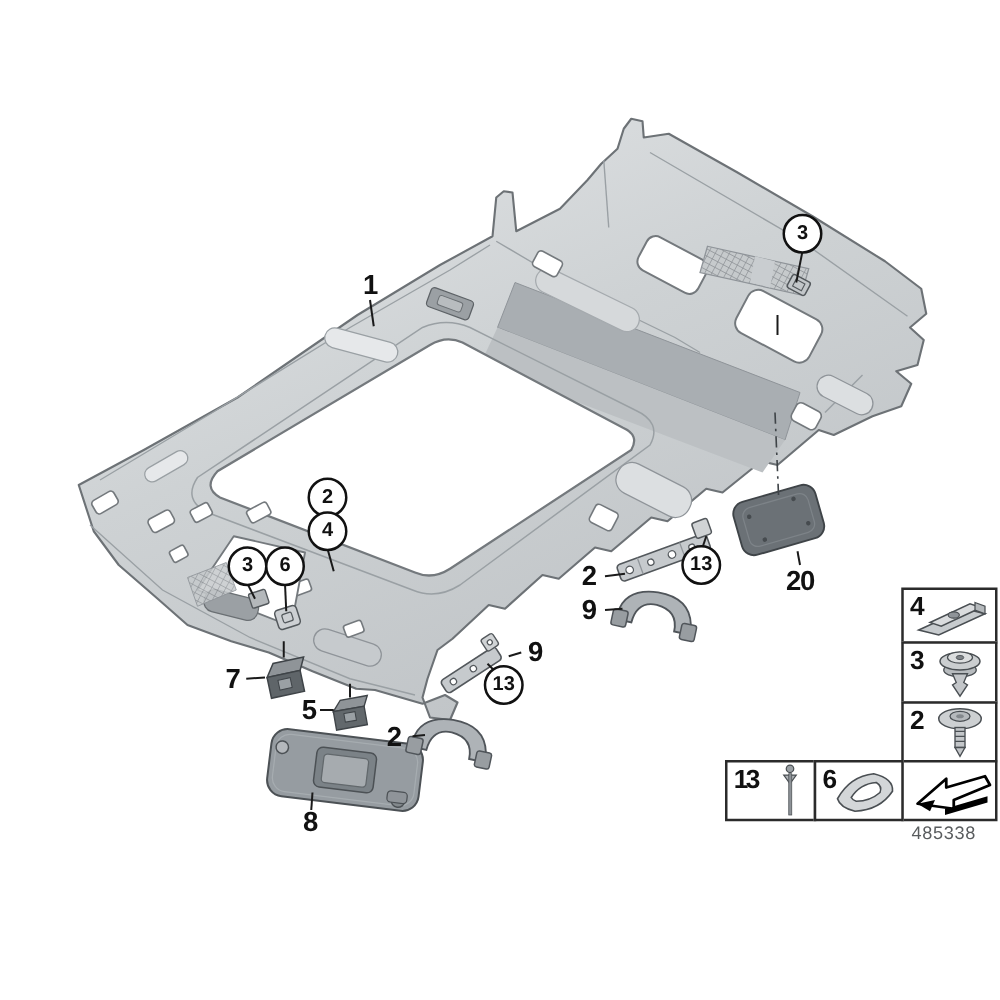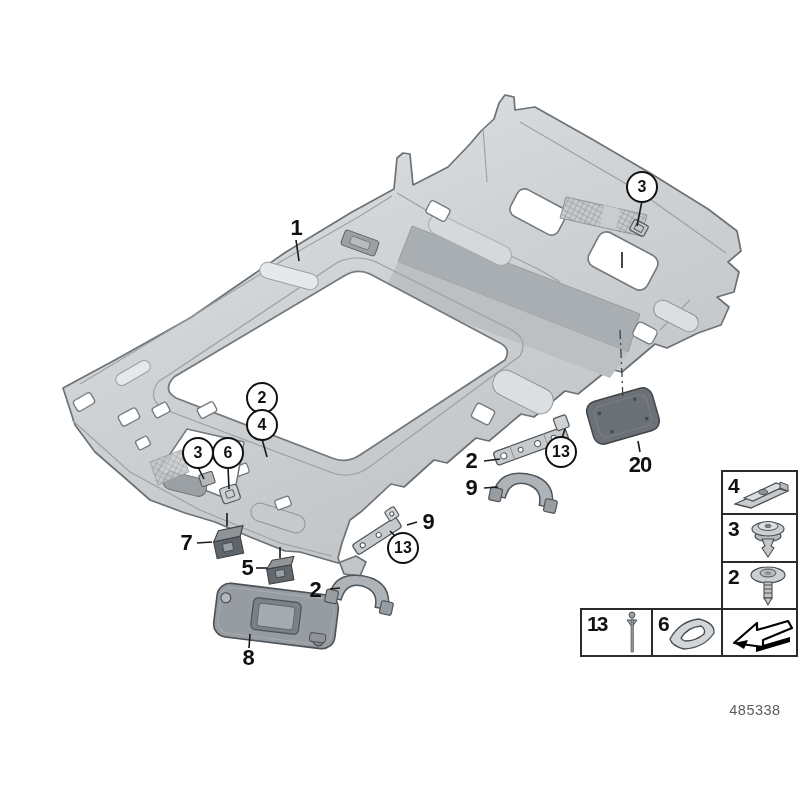--- a/index.html
+++ b/index.html
@@ -10,21 +10,21 @@
   .co{position:absolute;transform:translate(-50%,-50%);font-weight:bold;font-size:22px;
       color:#111;letter-spacing:-1px;line-height:1;cursor:pointer;}
   .co.circ{width:28px;height:28px;border:2px solid #111;border-radius:50%;background:#fff;
       display:flex;align-items:center;justify-content:center;font-size:16px;letter-spacing:0;}
   
   .lgbox{position:absolute;border:2px solid #2b2b2b;box-sizing:border-box;background:#fff;}
   .lgnum{position:absolute;left:5px;top:2px;font-weight:bold;font-size:21px;color:#111;letter-spacing:-1px;}
   .lgnum.two{letter-spacing:-2px;}
   .lgicon{position:absolute;right:2px;bottom:1px;}
   #pn{position:absolute;left:712px;top:659px;width:86px;text-align:center;
-      font-size:14.5px;color:#595c5e;letter-spacing:.5px;margin-top:43px;}
+      font-size:14.5px;color:#595c5e;letter-spacing:.5px;}
 </style>
 </head>
 <body>
 
 <div id="stage">
 
 <svg id="art" width="800" height="800" viewBox="0 0 800 800">
   <defs>
     <linearGradient id="gHead" x1="0" y1="0" x2="0.6" y2="1">
       <stop offset="0" stop-color="#e4e6e8"></stop>

